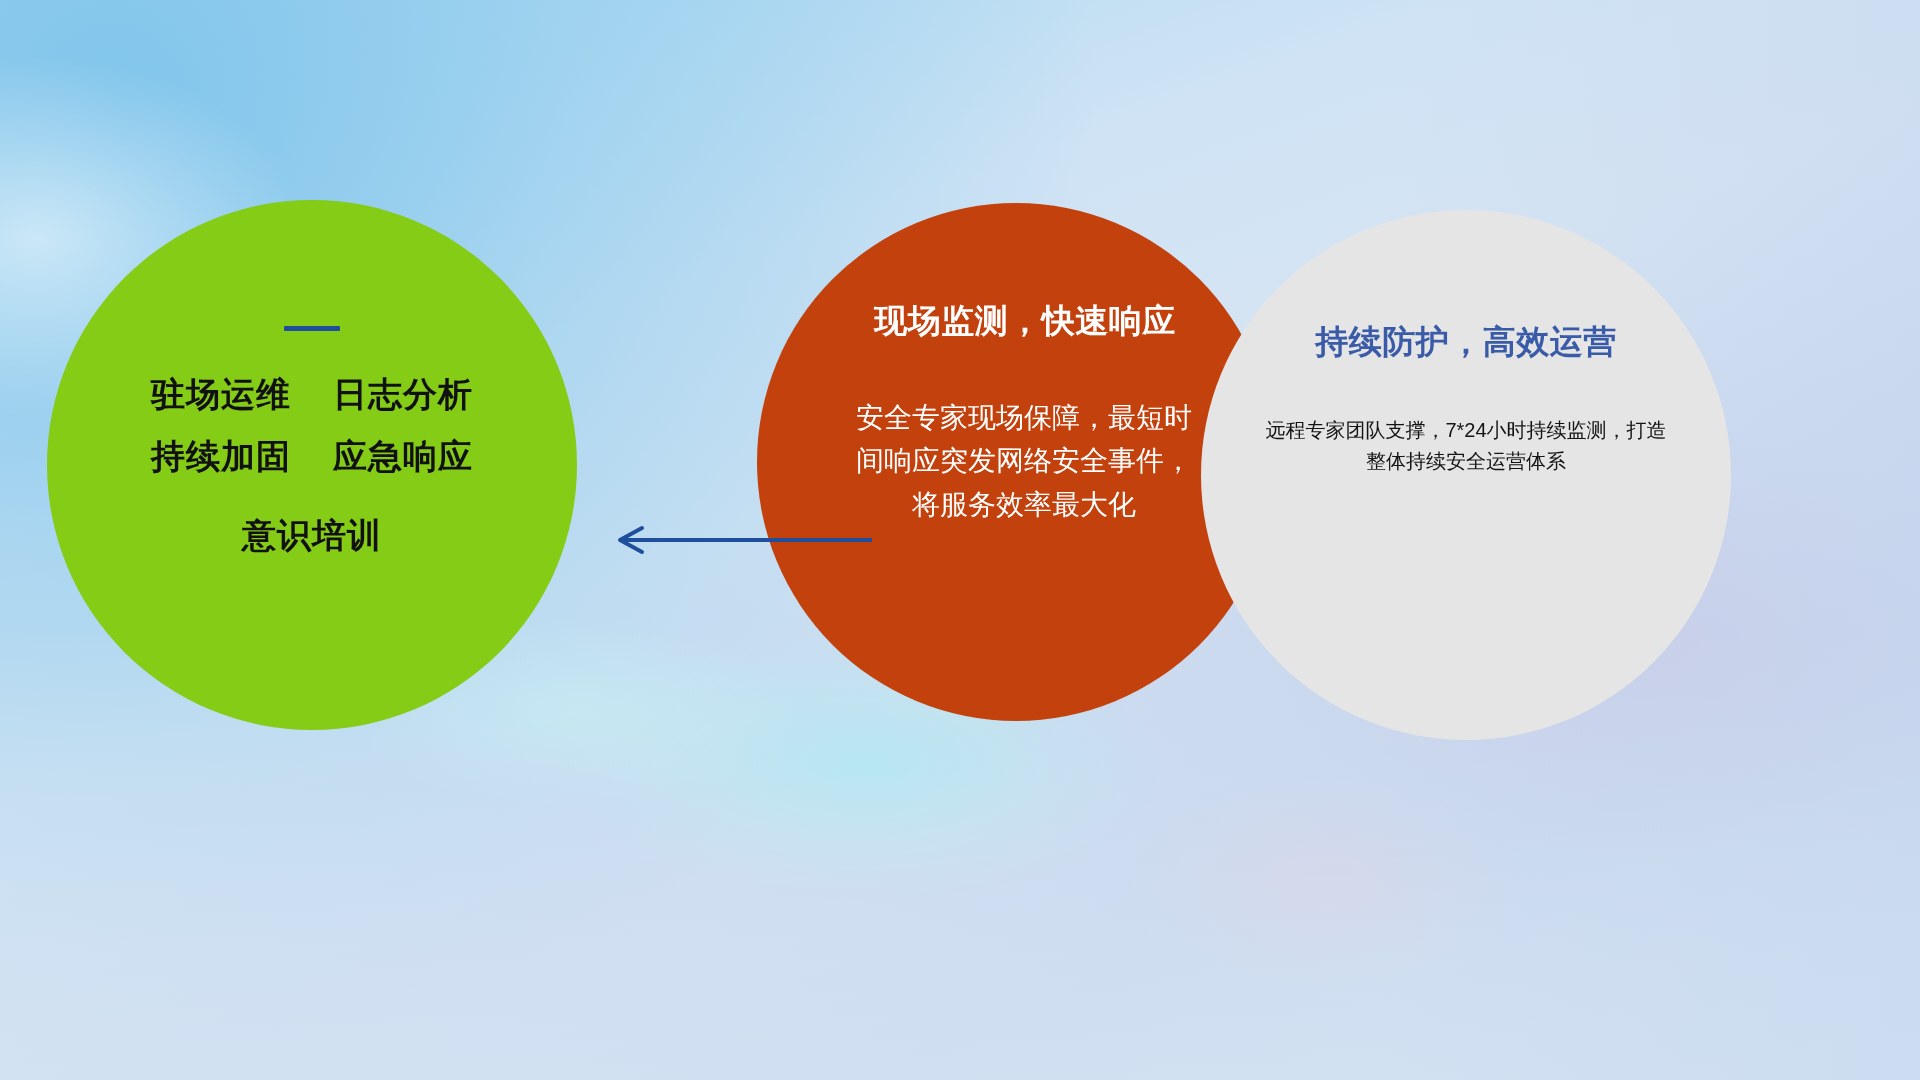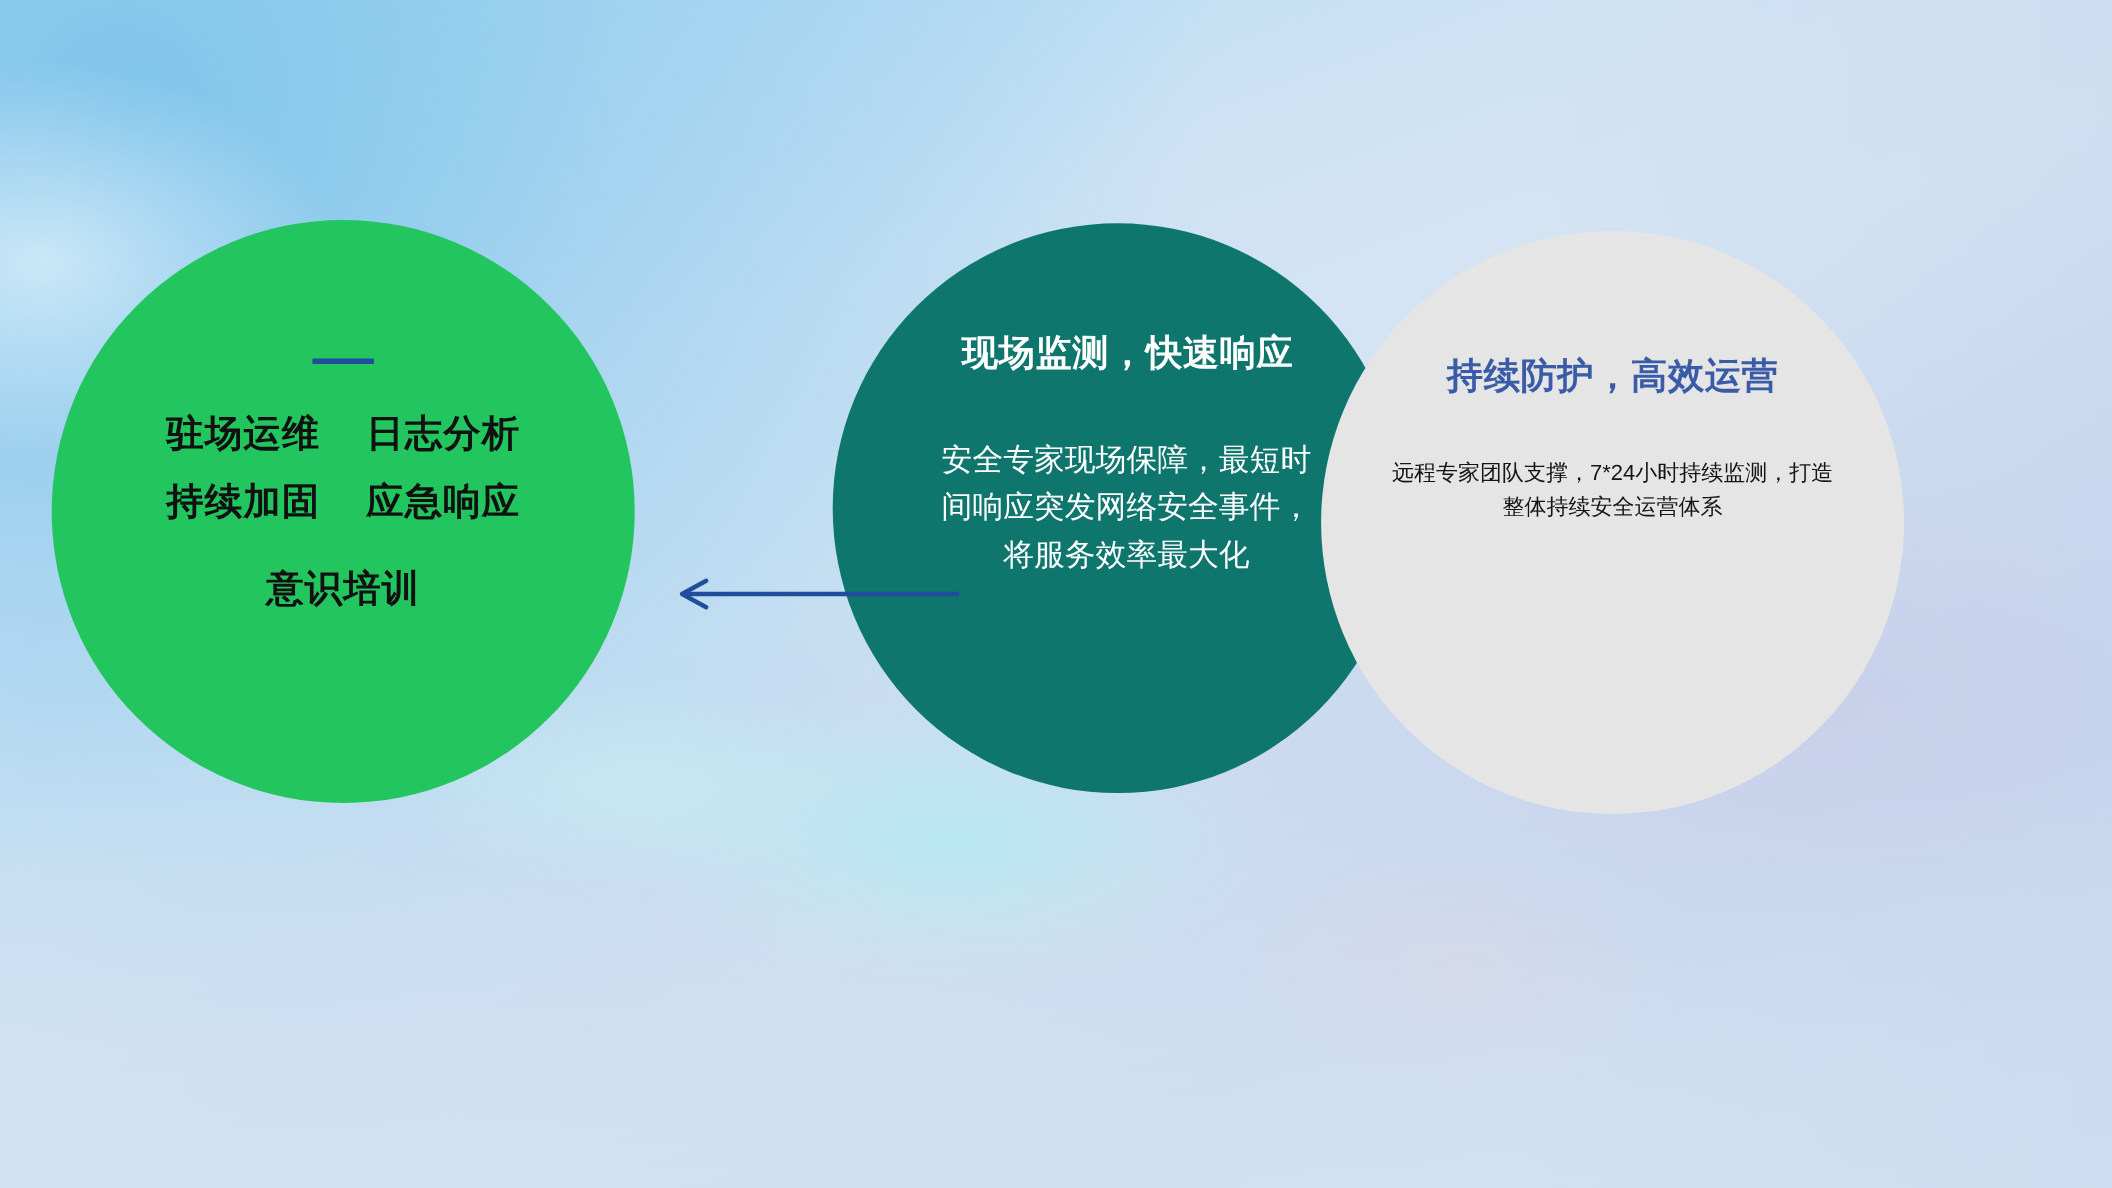--- a/index.html
+++ b/index.html
@@ -66,30 +66,30 @@
     position: absolute;
     border-radius: 50%;
     box-sizing: border-box;
   }
 
   #circle-left {
     left: 47px;
     top: 200px;
     width: 530px;
     height: 530px;
-    background: #22c55e;
+    background: #84cc16;
     z-index: 3;
   }
 
   #circle-middle {
     left: 757px;
     top: 203px;
     width: 518px;
     height: 518px;
-    background: #0f766e;
+    background: #c2410c;
     z-index: 2;
   }
 
   #circle-right {
     left: 1201px;
     top: 210px;
     width: 530px;
     height: 530px;
     background: #e5e5e5;
     z-index: 4;

